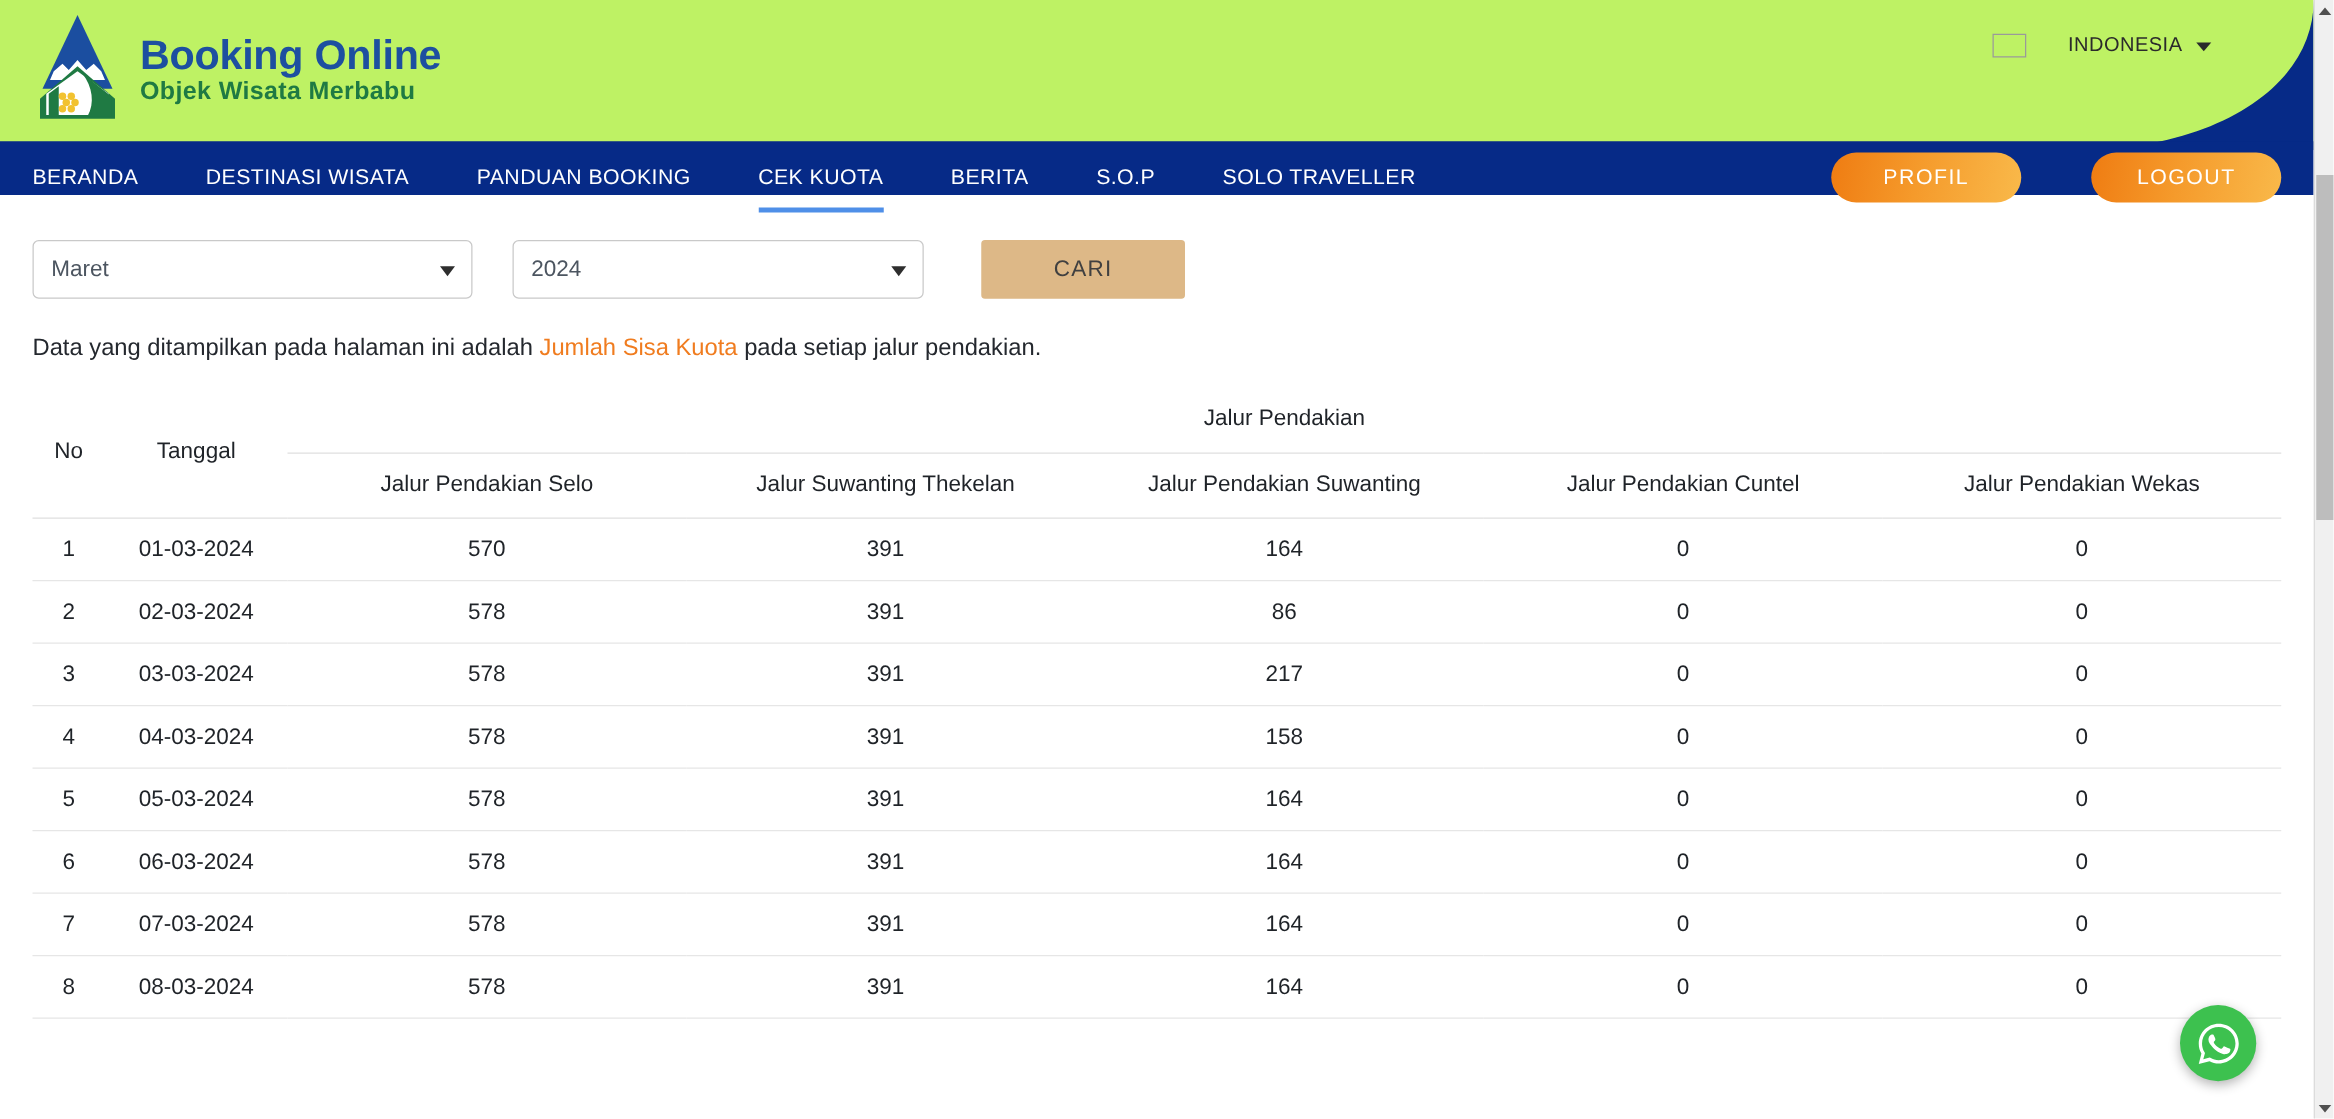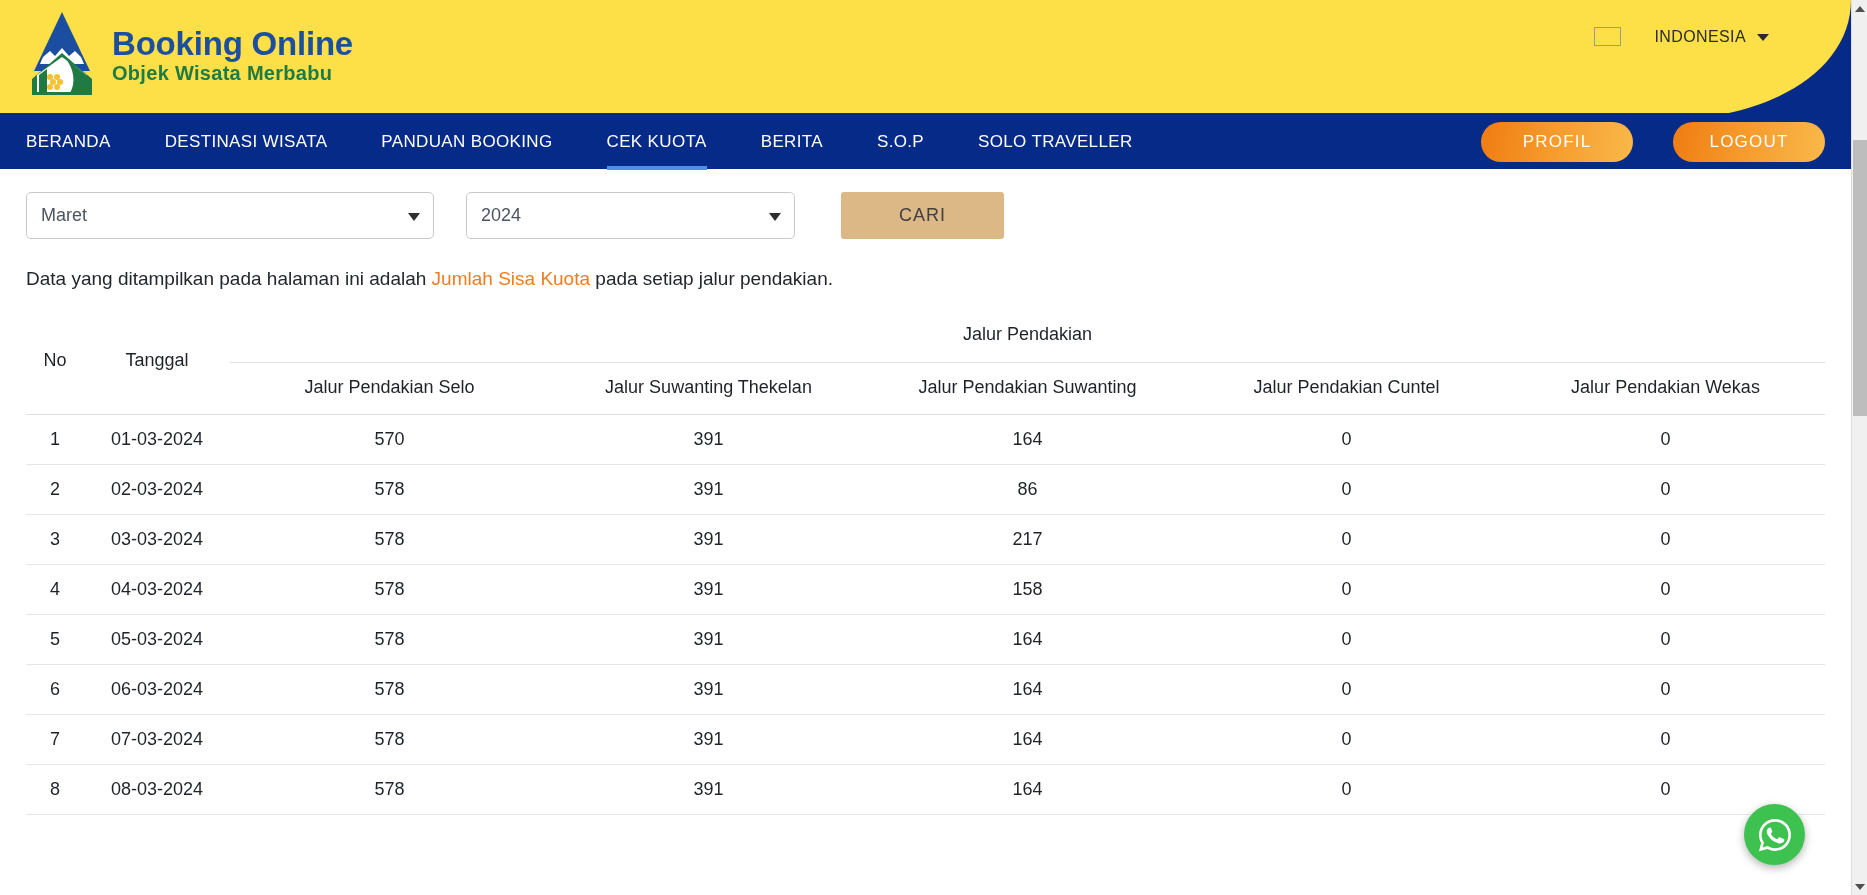--- a/index.html
+++ b/index.html
@@ -29,21 +29,21 @@
     overflow: hidden;
     background: #ffffff;
   }
 
   
   .topbar {
     position: absolute;
     left: 0; top: 0;
     width: 1851px;
     height: 120px;
-    background: #fde047;
+    background: #bef264;
     z-index: 4;
   }
 
   .brand {
     position: absolute;
     left: 26px; top: 9px;
     display: flex;
     align-items: center;
     gap: 14px;
   }
@@ -103,21 +103,21 @@
     width: 190px; height: 120px;
     z-index: 3;
     pointer-events: none;
   }
 
   
   .navbar {
     position: absolute;
     left: 0; top: 113px;
     width: 1851px;
-    height: 56px;
+    height: 43px;
     background: #062a87;
     z-index: 5;
   }
   .nav-items {
     position: absolute;
     left: 0; top: 0;
     height: 57px;
     display: flex;
     align-items: stretch;
   }
@@ -141,21 +141,21 @@
     height: 4px;
     background: #4f8fe8;
   }
 
   .nav-actions {
     position: absolute;
     right: 26px; top: 0;
     height: 57px;
     display: flex;
     align-items: center;
-    gap: 40px;
+    gap: 56px;
   }
   .pill {
     width: 152px;
     height: 40px;
     border-radius: 20px;
     border: none;
     color: #ffffff;
     font-size: 17px;
     letter-spacing: 1.2px;
     font-family: "Liberation Sans", sans-serif;
@@ -181,21 +181,21 @@
     position: relative;
     height: 47px;
     background: #ffffff;
     border: 1px solid #c9c9c9;
     border-radius: 5px;
     display: flex;
     align-items: center;
     padding: 0 14px;
     cursor: pointer;
   }
-  .select-month { width: 408px; margin-right: 32px; }
+  .select-month { width: 352px; margin-right: 32px; }
   .select-year  { width: 329px; margin-right: 46px; }
   .select-value {
     font-size: 18px;
     color: #4c5560;
   }
   .select-arrow {
     position: absolute;
     right: 13px; top: 50%;
     margin-top: -3px;
     width: 0; height: 0;

